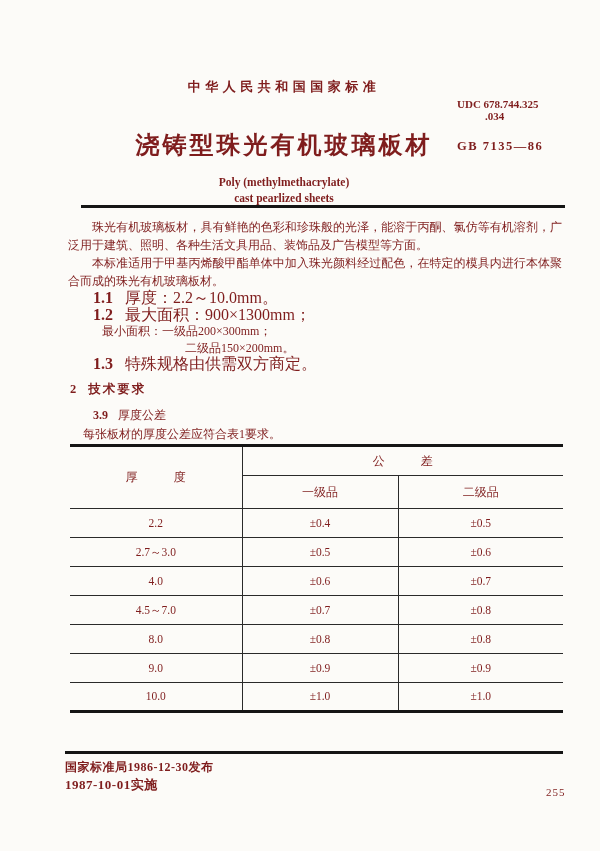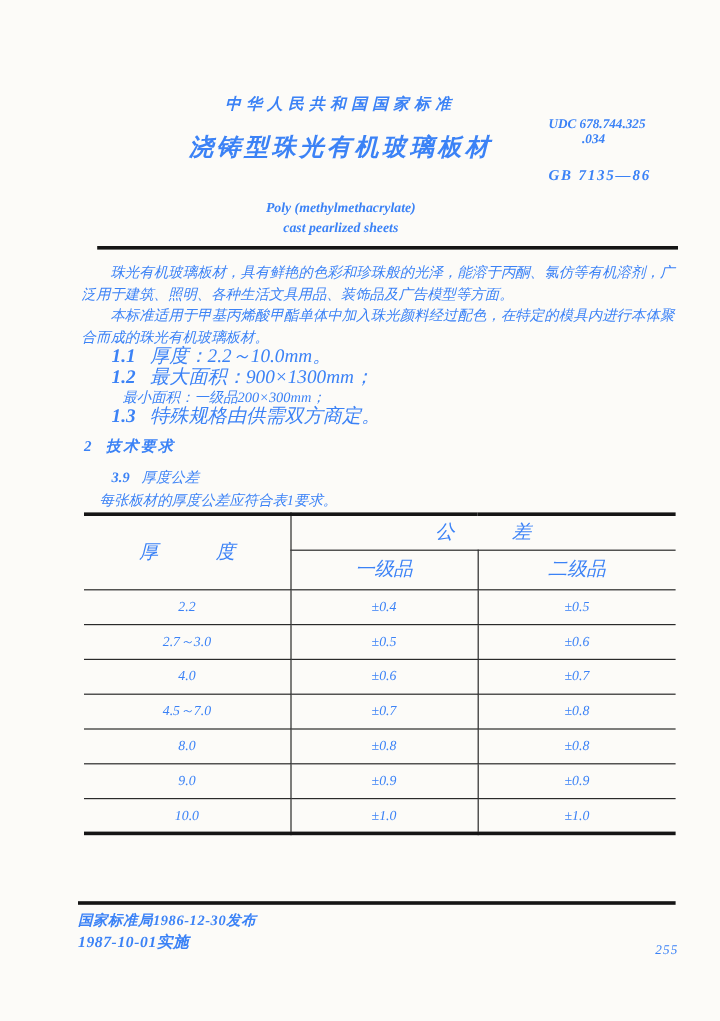--- a/index.html
+++ b/index.html
@@ -3,30 +3,30 @@
 <meta charset="utf-8">
 <style>
   html,body { margin:0; padding:0; }
   body {
     width:600px; height:851px;
     background:#f4f3ef;
     font-family:"Liberation Serif","DejaVu Serif",serif;
   }
   .page {
     position:relative; width:600px; height:851px;
-    background:#fcfbf8; color:#3b82f6; overflow:hidden;font-style:italic;
+    background:#fcfbf8; color:#7f1d1d; overflow:hidden;
   }
 
   
   .header-center {
     position:absolute; left:78px; top:78px; width:412px; text-align:center;
   }
   .std-name { font-size:13px; font-weight:bold; letter-spacing:4.5px; white-space:nowrap; }
-  .title-zh { margin-top:13px; font-size:20px; font-weight:bold; letter-spacing:3px; white-space:nowrap; }
-  .title-en { margin-top:30px; font-size:11.5px; font-weight:bold; line-height:16px; }
+  .title-zh { margin-top:33px; font-size:24px; font-weight:bold; letter-spacing:3px; white-space:nowrap; }
+  .title-en { margin-top:13px; font-size:11.5px; font-weight:bold; line-height:16px; }
   .udc-block {
     position:absolute; left:457px; top:98px;
     font-size:11px; font-weight:bold; line-height:12px; white-space:nowrap;
   }
   .udc-cont { margin-left:28px; }
   .gb-code {
     position:absolute; left:457px; top:139px;
     font-size:12.5px; font-weight:bold; letter-spacing:1.5px; white-space:nowrap;
   }
   .header-rule {
@@ -55,21 +55,21 @@
   .table-unit { position:absolute; right:22px; top:0; font-size:11.5px; letter-spacing:0.5px; }
   table.tol {
     margin-left:2px; margin-top:2px;
     width:493px; border-collapse:collapse; table-layout:fixed;
     border-top:3px solid #151515; border-bottom:3px solid #151515;
     font-size:11.5px;
   }
   table.tol td, table.tol th {
     border:1px solid #2a2a2a; text-align:center; font-weight:normal; padding:0;
   }
-  table.tol th { font-size:16px; }
+  table.tol th { font-size:12px; }
   table.tol td:first-child, table.tol th:first-child { border-left:none; }
   table.tol td:last-child,  table.tol th:last-child  { border-right:none; }
   .h-row1 { height:30px; }
   .h-row2 { height:33px; }
   .d-row  { height:29px; }
   .col1 { width:172px; } .col2 { width:156px; } .col3 { width:165px; }
 
   
   .footer-rule { position:absolute; left:65px; top:751px; width:498px; height:3px; background:#151515; }
   .footer-row {
@@ -104,20 +104,21 @@
 
   <div class="body-block">
 
     <p class="intro">珠光有机玻璃板材，具有鲜艳的色彩和珍珠般的光泽，能溶于丙酮、氯仿等有机溶剂，广泛用于建筑、照明、各种生活文具用品、装饰品及广告模型等方面。</p>
     <p class="intro">本标准适用于甲基丙烯酸甲酯单体中加入珠光颜料经过配色，在特定的模具内进行本体聚合而成的珠光有机玻璃板材。</p>
 
 
     <div class="item"><span class="num">1.1</span><span>厚度：2.2～10.0mm。</span></div>
     <div class="item"><span class="num">1.2</span><span>最大面积：900×1300mm；</span></div>
     <div class="item-cont-b">最小面积：一级品200×300mm；</div>
+    <div class="item-cont-c">二级品150×200mm。</div>
     <div class="item"><span class="num">1.3</span><span>特殊规格由供需双方商定。</span></div>
 
     <div class="sec-heading"><span>2</span><span class="sp"></span><span>技术要求</span></div>
 
     <div class="sub-heading"><span class="num">3.9</span><span>厚度公差</span></div>
     <div class="note-line">每张板材的厚度公差应符合表1要求。</div>
 
 
     <table class="tol">
       <colgroup>

